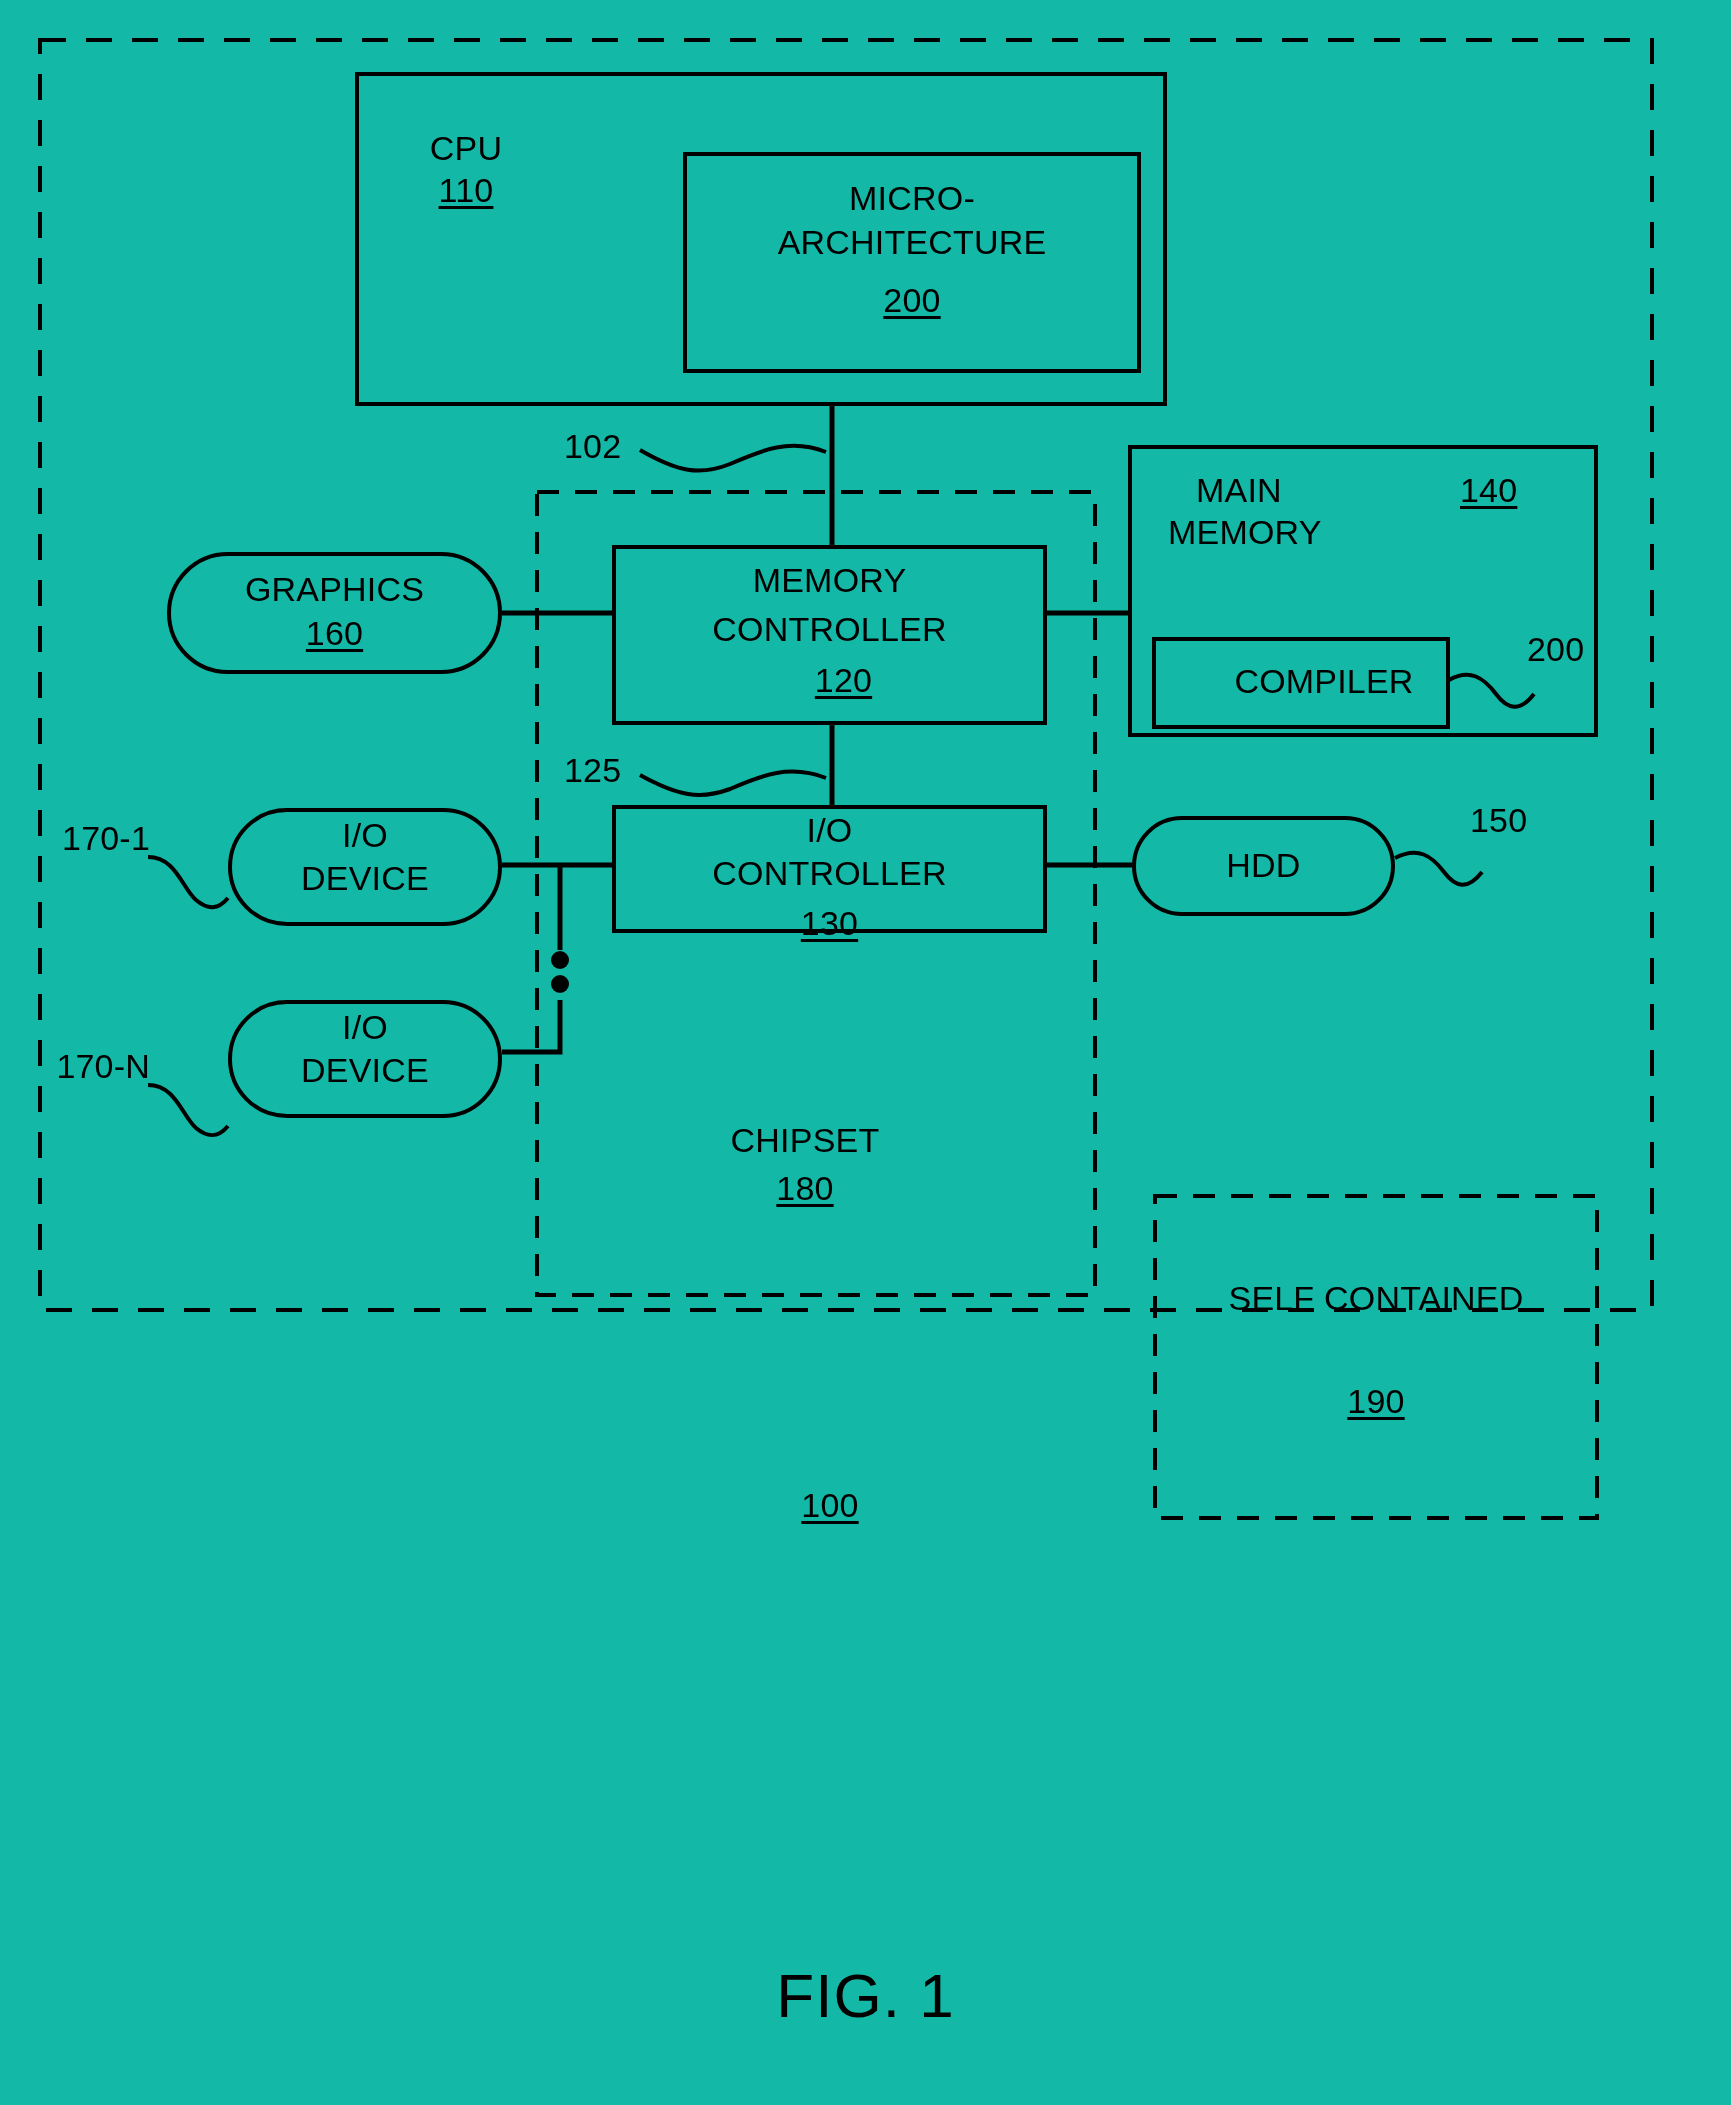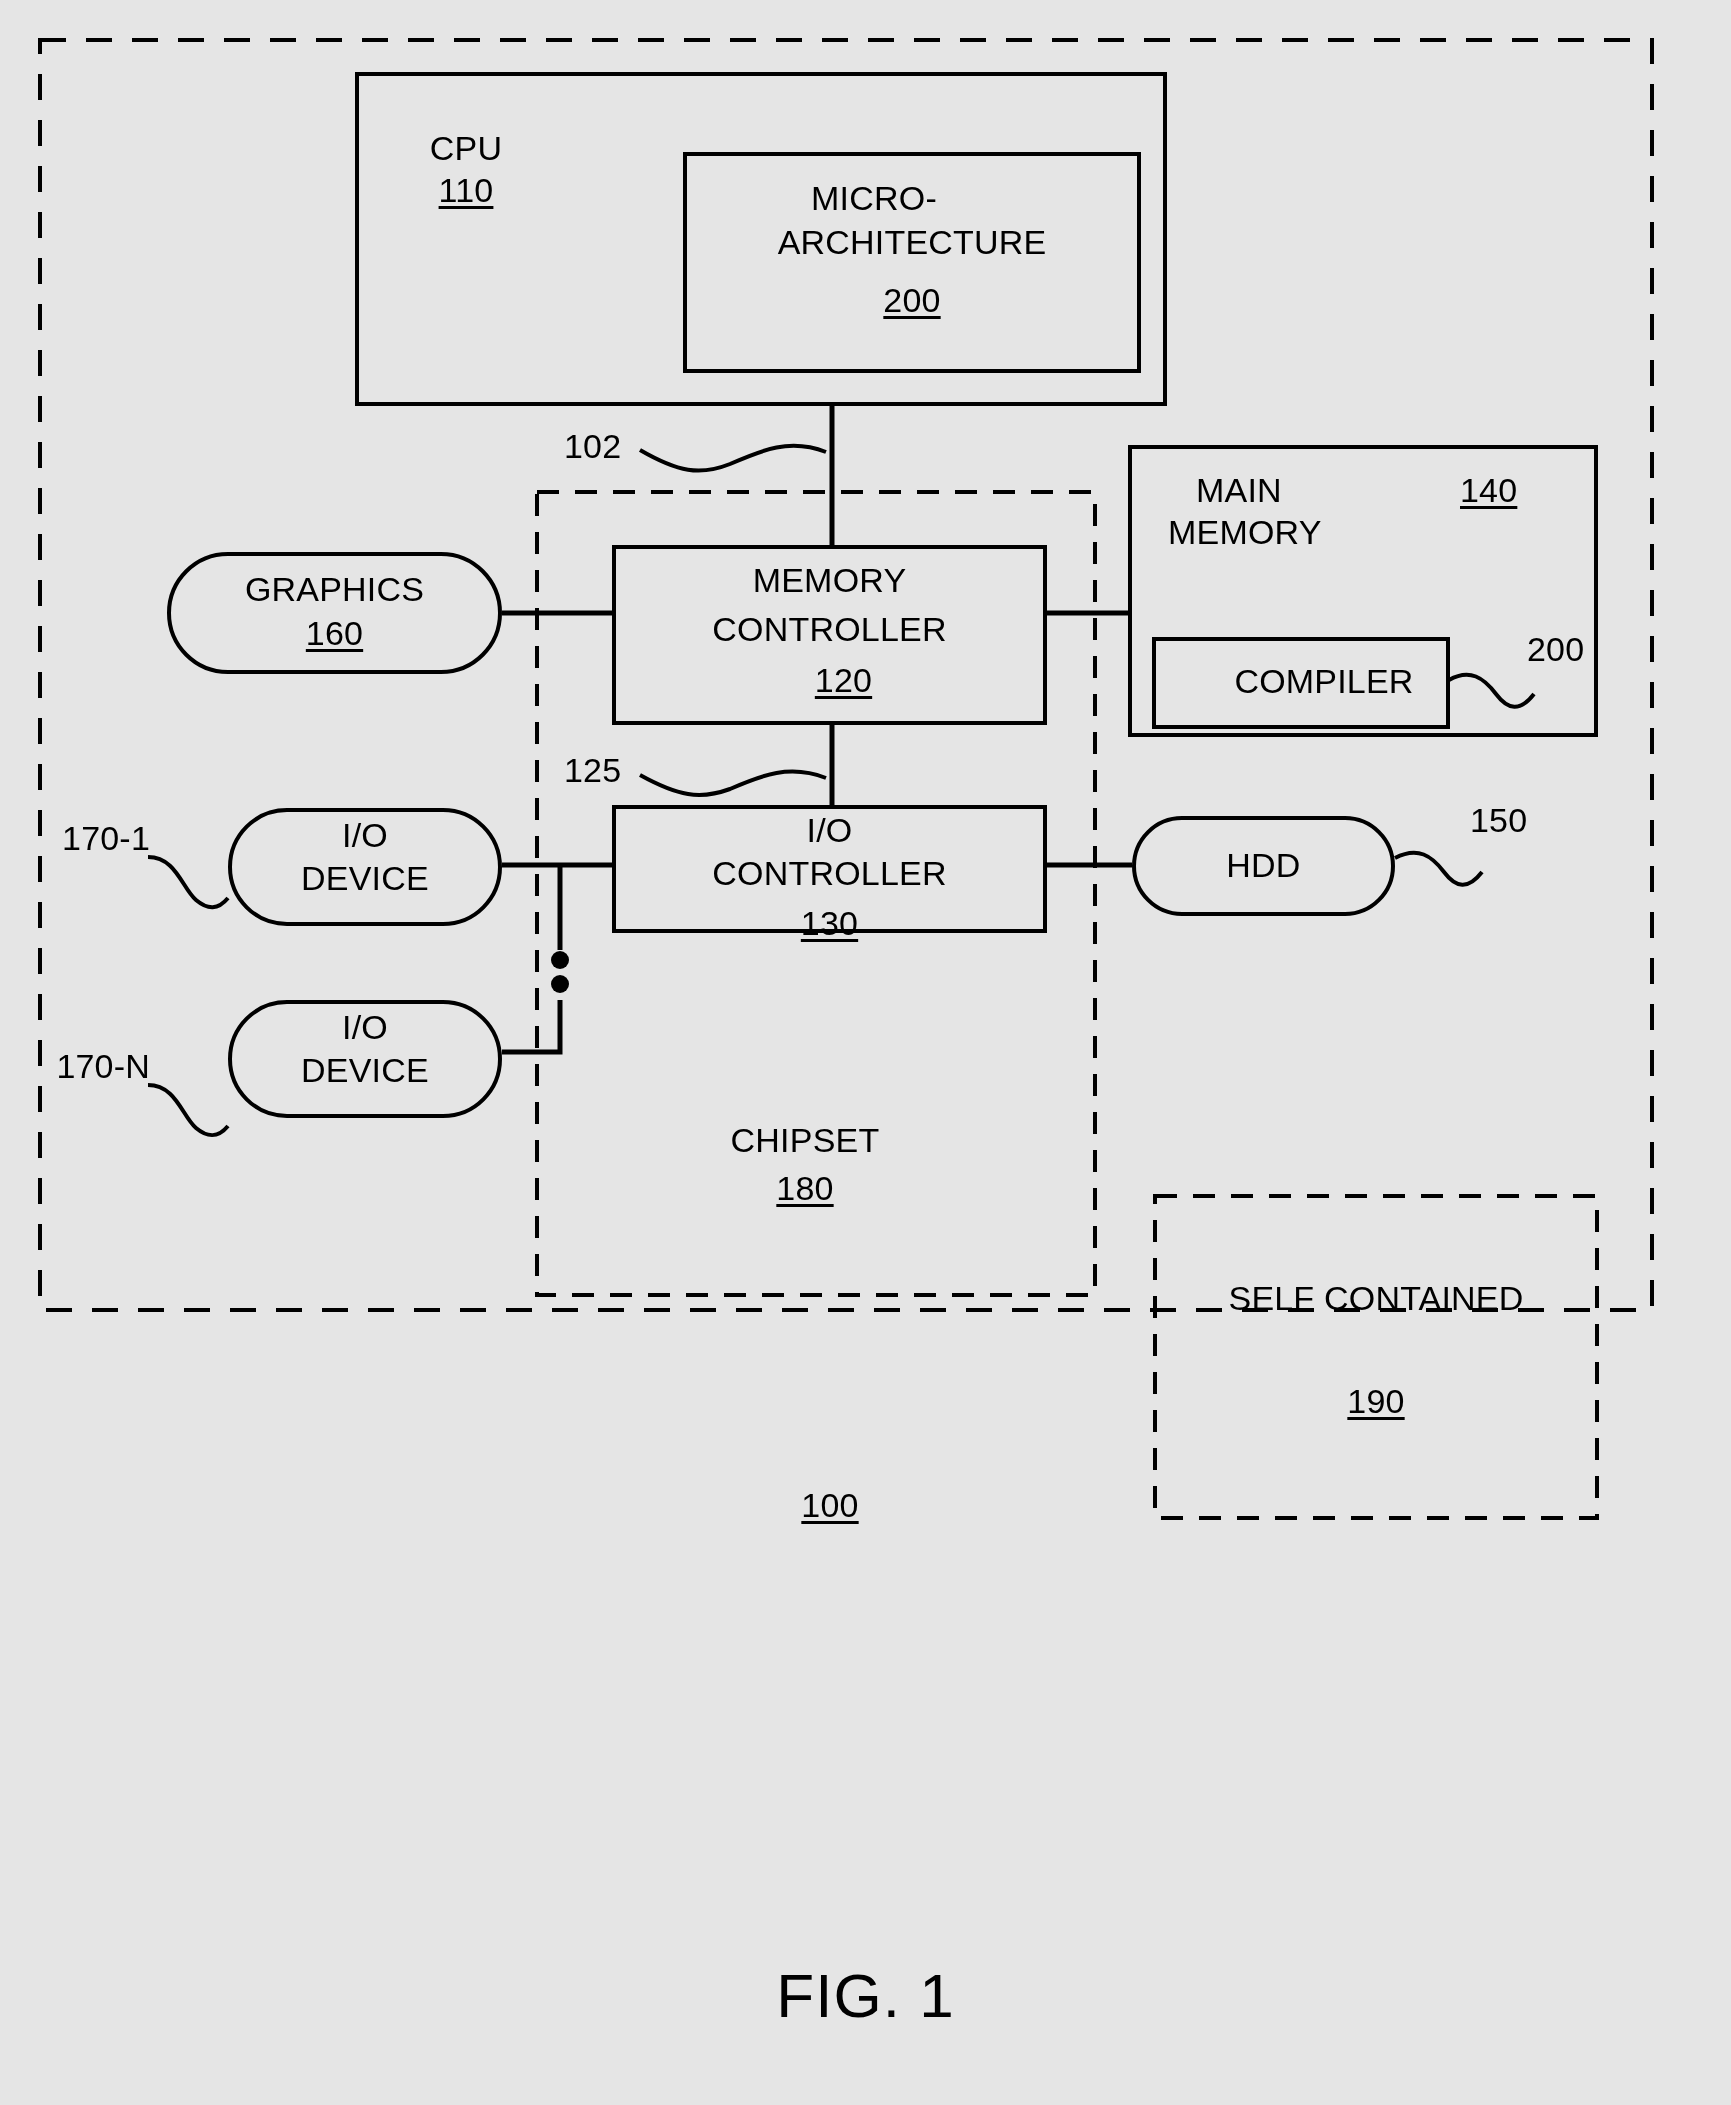--- a/index.html
+++ b/index.html
@@ -8,21 +8,21 @@
     background: #ffffff;
   }
   body {
     font-family: "Liberation Sans", sans-serif;
     color: #000000;
   }
   #page {
     position: relative;
     width: 1731px;
     height: 2105px;
-    background: #e5e5e5;
+    background: #14b8a6;
     overflow: hidden;
   }
 
   
   .lbl {
     position: absolute;
     font-family: "Liberation Sans", sans-serif;
     font-size: 34px;
     line-height: 41px;
     color: #000;
@@ -109,21 +109,21 @@
     <path d="M 1395 858 C 1418 846 1432 856 1444 872 C 1456 888 1468 890 1482 872" fill="none" stroke="#000" stroke-width="4"></path>
 
     <path d="M 1449 680 C 1470 668 1484 678 1496 694 C 1508 710 1520 712 1534 694" fill="none" stroke="#000" stroke-width="4"></path>
   </svg>
 
   <div class="solidbox" style="left:355px; top:72px; width:812px; height:334px;"></div>
   <div class="lbl c" style="left:396px; top:128px; width:140px;">CPU</div>
   <div class="lbl c u" style="left:396px; top:170px; width:140px;">110</div>
 
   <div class="solidbox" style="left:683px; top:152px; width:458px; height:221px;"></div>
-  <div class="lbl c" style="left:645px; top:178px; width:458px;">MICRO-</div>
+  <div class="lbl c" style="left:683px; top:178px; width:458px;">MICRO-</div>
   <div class="lbl c" style="left:683px; top:222px; width:458px;">ARCHITECTURE</div>
   <div class="lbl c u" style="left:683px; top:280px; width:458px;">200</div>
 
   <div class="lbl l" style="left:564px; top:426px; width:90px;">102</div>
 
   <div class="solidbox" style="left:612px; top:545px; width:435px; height:180px;"></div>
   <div class="lbl c" style="left:612px; top:560px; width:435px;">MEMORY</div>
   <div class="lbl c" style="left:612px; top:609px; width:435px;">CONTROLLER</div>
   <div class="lbl c u" style="left:612px; top:660px; width:463px;">120</div>
 

